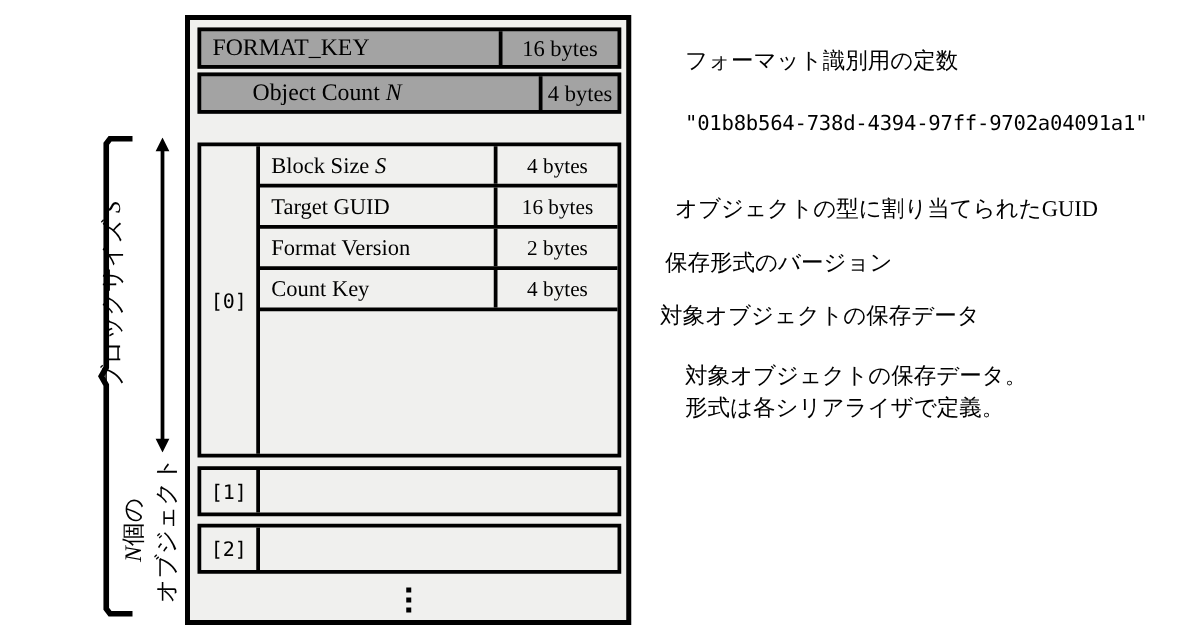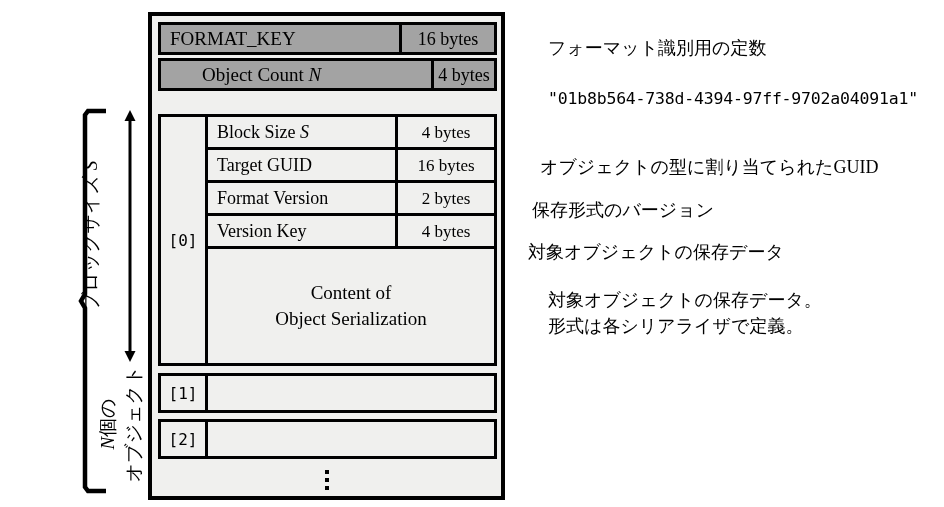--- a/index.html
+++ b/index.html
@@ -286,28 +286,24 @@
         <div class="fname">Target GUID</div>
         <div class="fbytes">16 bytes</div>
       </div>
 
       <div class="field-row">
         <div class="fname">Format Version</div>
         <div class="fbytes">2 bytes</div>
       </div>
 
       <div class="field-row">
-        <div class="fname">Version Key</div>
+        <div class="fname">Count Key</div>
         <div class="fbytes">4 bytes</div>
       </div>
 
-      <div id="content-cell">
-        <span>Content of</span>
-        <span>Object Serialization</span>
-      </div>
 
     </div>
   </div>
 
   <div class="stub-block" id="block-1">
     <div class="index-col">[1]</div>
     <div class="empty-col"></div>
   </div>
 
   <div class="stub-block" id="block-2">

